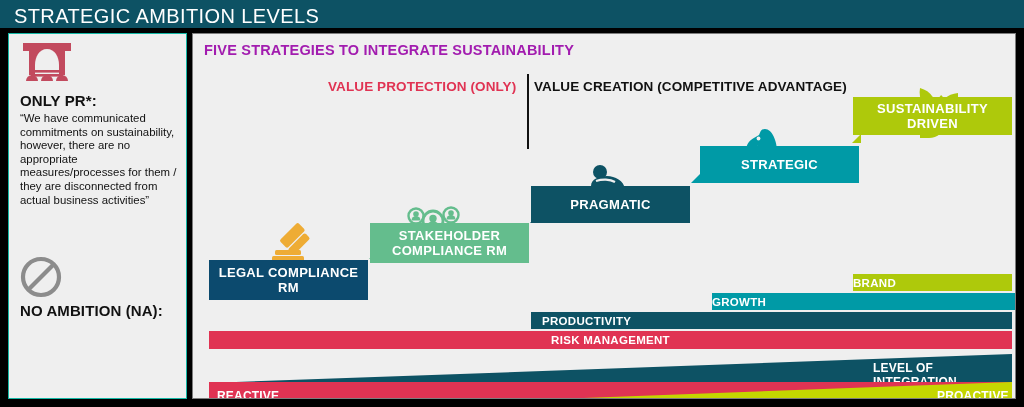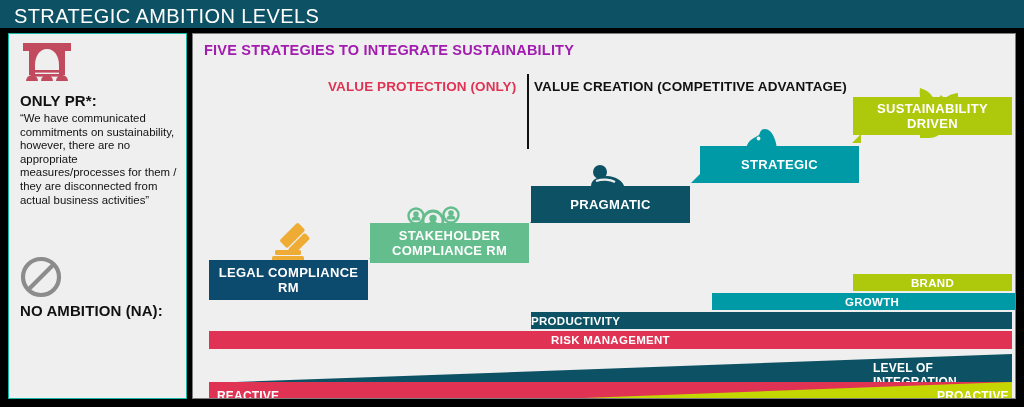--- a/index.html
+++ b/index.html
@@ -40,22 +40,22 @@
   
   .step{position:absolute;box-sizing:border-box;display:flex;align-items:center;
     justify-content:center;text-align:center;color:#fff;font-weight:bold;
     font-size:13px;line-height:15.5px;letter-spacing:.3px;padding:0 4px;}
   .step-ico{position:absolute;}
   .riser{position:absolute;width:0;height:0;}
 
   
   .bar{position:absolute;box-sizing:border-box;display:flex;align-items:center;
     color:#fff;font-weight:bold;font-size:11.5px;letter-spacing:.3px;}
-  .bar.right{justify-content:center;}
-  .bar.left{justify-content:flex-start;}
+  .bar.right{justify-content:flex-start;}
+  .bar.left{justify-content:flex-start;padding-left:11px;}
   .bar.center{justify-content:center;}
 
   .wedge{position:absolute;}
   .wedge-label{position:absolute;color:#fff;font-weight:bold;font-size:12px;letter-spacing:.2px;}
   .rp-label{position:absolute;color:#fff;font-weight:bold;font-size:12px;letter-spacing:.2px;}
 </style>
 </head>
 <body>
 
 <div id="root">

